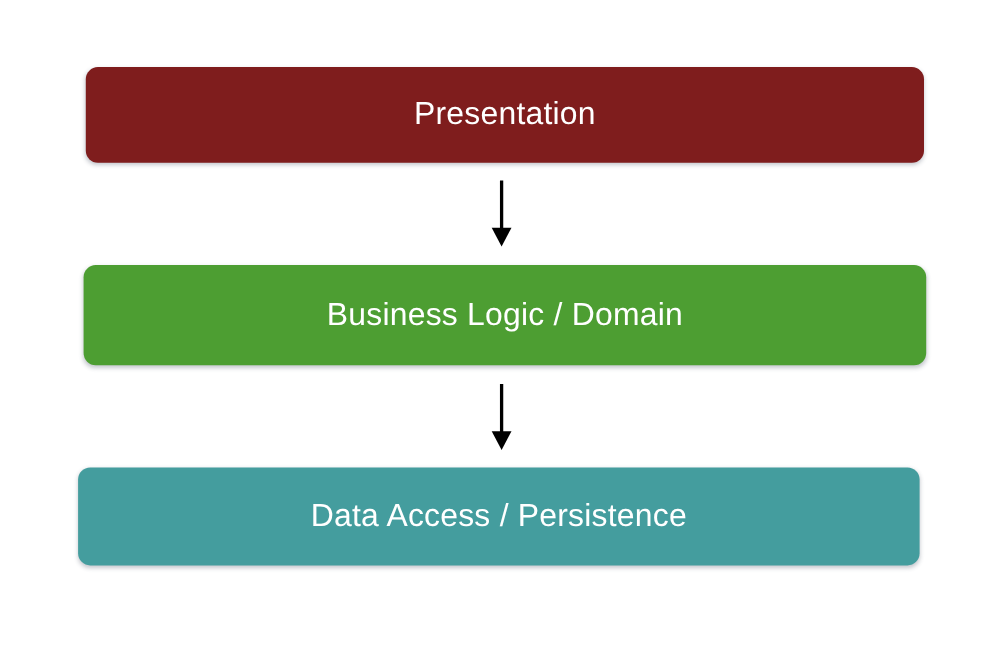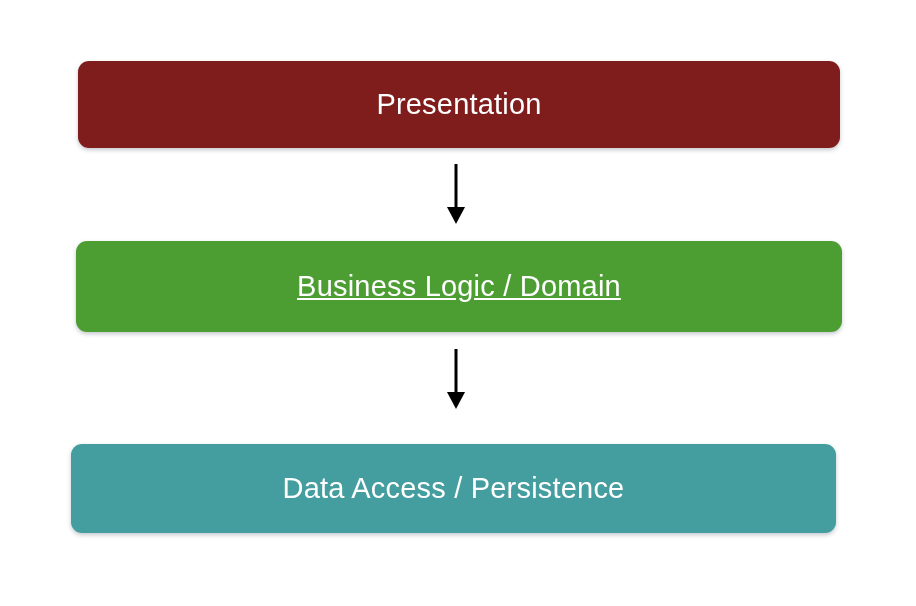--- a/index.html
+++ b/index.html
@@ -25,21 +25,21 @@
   }
   .layer-box .layer-label {
     color: #ffffff;
     font-size: 29px;
     font-weight: 400;
     letter-spacing: 0.2px;
     white-space: nowrap;
   }
   #box-presentation { left: 78px; top: 61px;  width: 762px; height: 87px; }
   #box-business     { left: 76px; top: 241px; width: 766px; height: 91px; }
-  #box-data         { left: 71px; top: 444px; width: 765px; height: 89px; text-align: center; }
+  #box-data         { left: 71px; top: 425px; width: 765px; height: 89px; text-align: center; }
 
   .flow-arrow {
     position: absolute;
     width: 22px;
     height: 62px;
   }
   #arrow-1 { left: 445px; top: 163px; }
   #arrow-2 { left: 445px; top: 348px; }
   .flow-arrow svg {
     display: block;
@@ -57,21 +57,21 @@
   </div>
 
   <div class="flow-arrow" id="arrow-1" style="color: rgb(0, 0, 0);">
     <svg viewBox="0 0 22 62">
       <line x1="11" y1="1" x2="11" y2="47" stroke="currentColor" stroke-width="3"></line>
       <polygon points="2,44 20,44 11,61" fill="currentColor"></polygon>
     </svg>
   </div>
 
   <div class="layer-box" id="box-business" style="background-color: rgb(77, 158, 50);">
-    <span class="layer-label" style="color: rgb(255, 255, 255); text-decoration: underline;">Business Logic / Domain</span>
+    <span class="layer-label" style="color: rgb(255, 255, 255);">Business Logic / Domain</span>
   </div>
 
   <div class="flow-arrow" id="arrow-2" style="color: rgb(0, 0, 0);">
     <svg viewBox="0 0 22 62">
       <line x1="11" y1="1" x2="11" y2="47" stroke="currentColor" stroke-width="3"></line>
       <polygon points="2,44 20,44 11,61" fill="currentColor"></polygon>
     </svg>
   </div>
 
   <div class="layer-box" id="box-data" style="background-color: rgb(68, 157, 158);">

